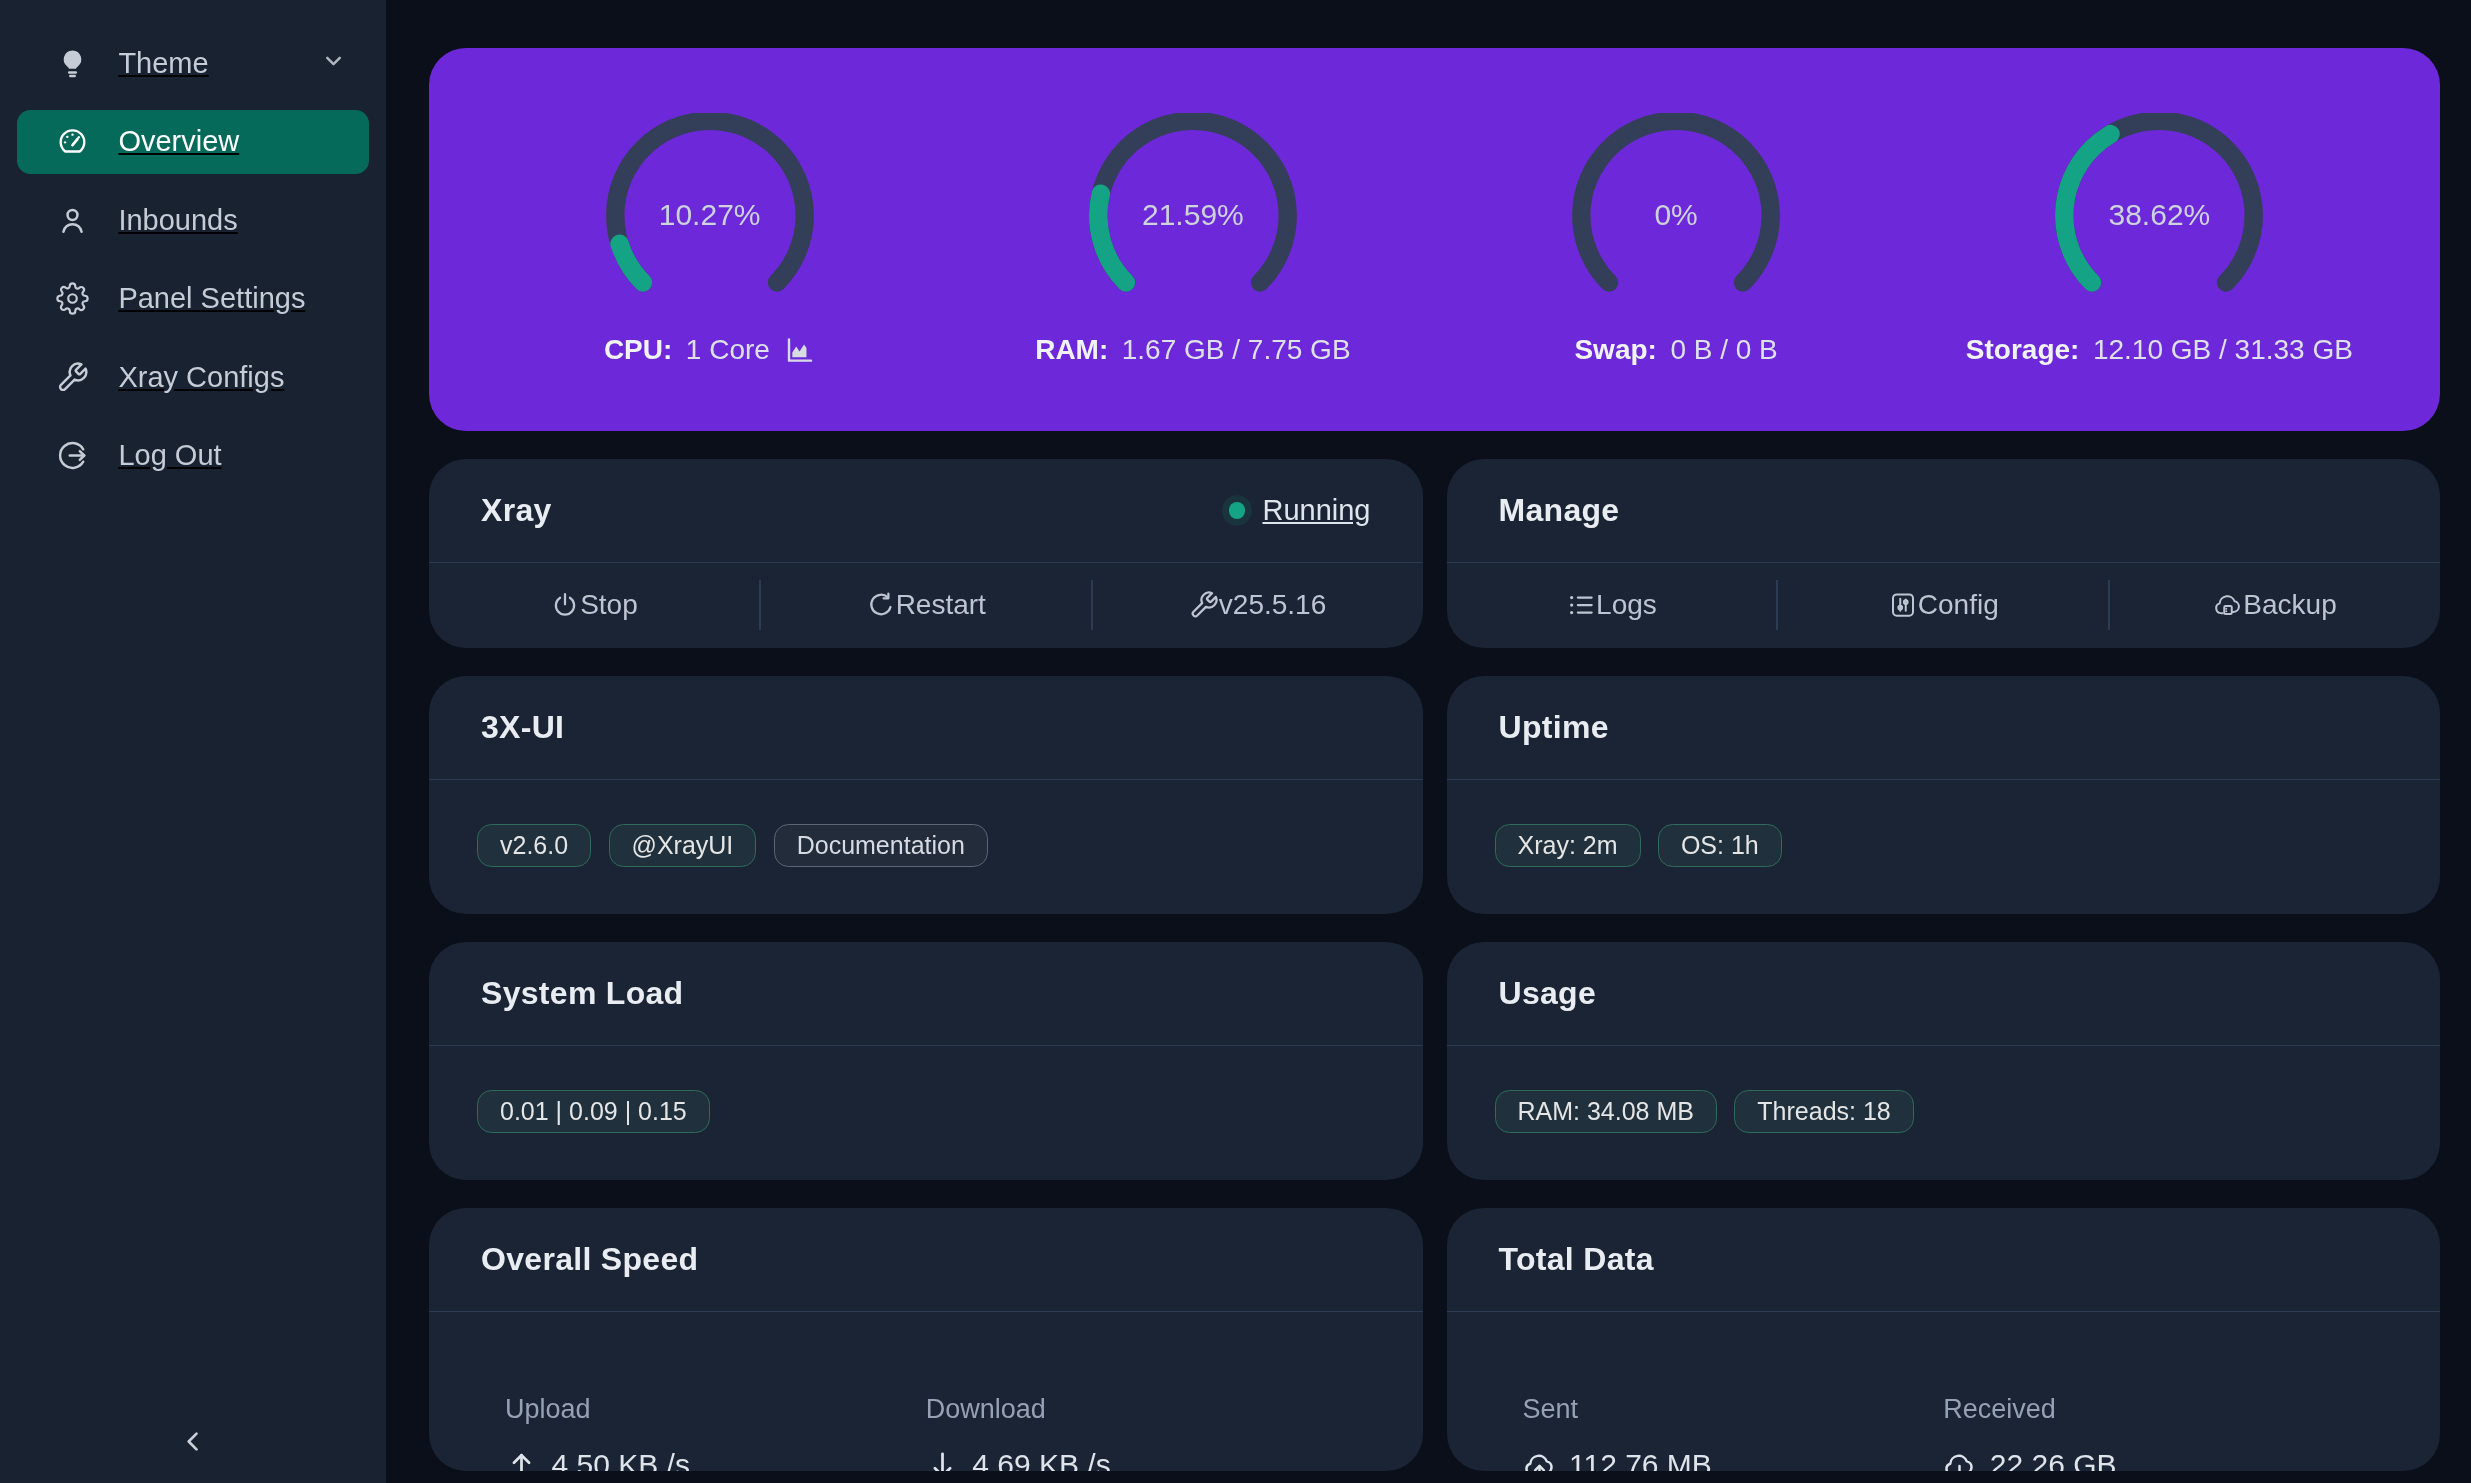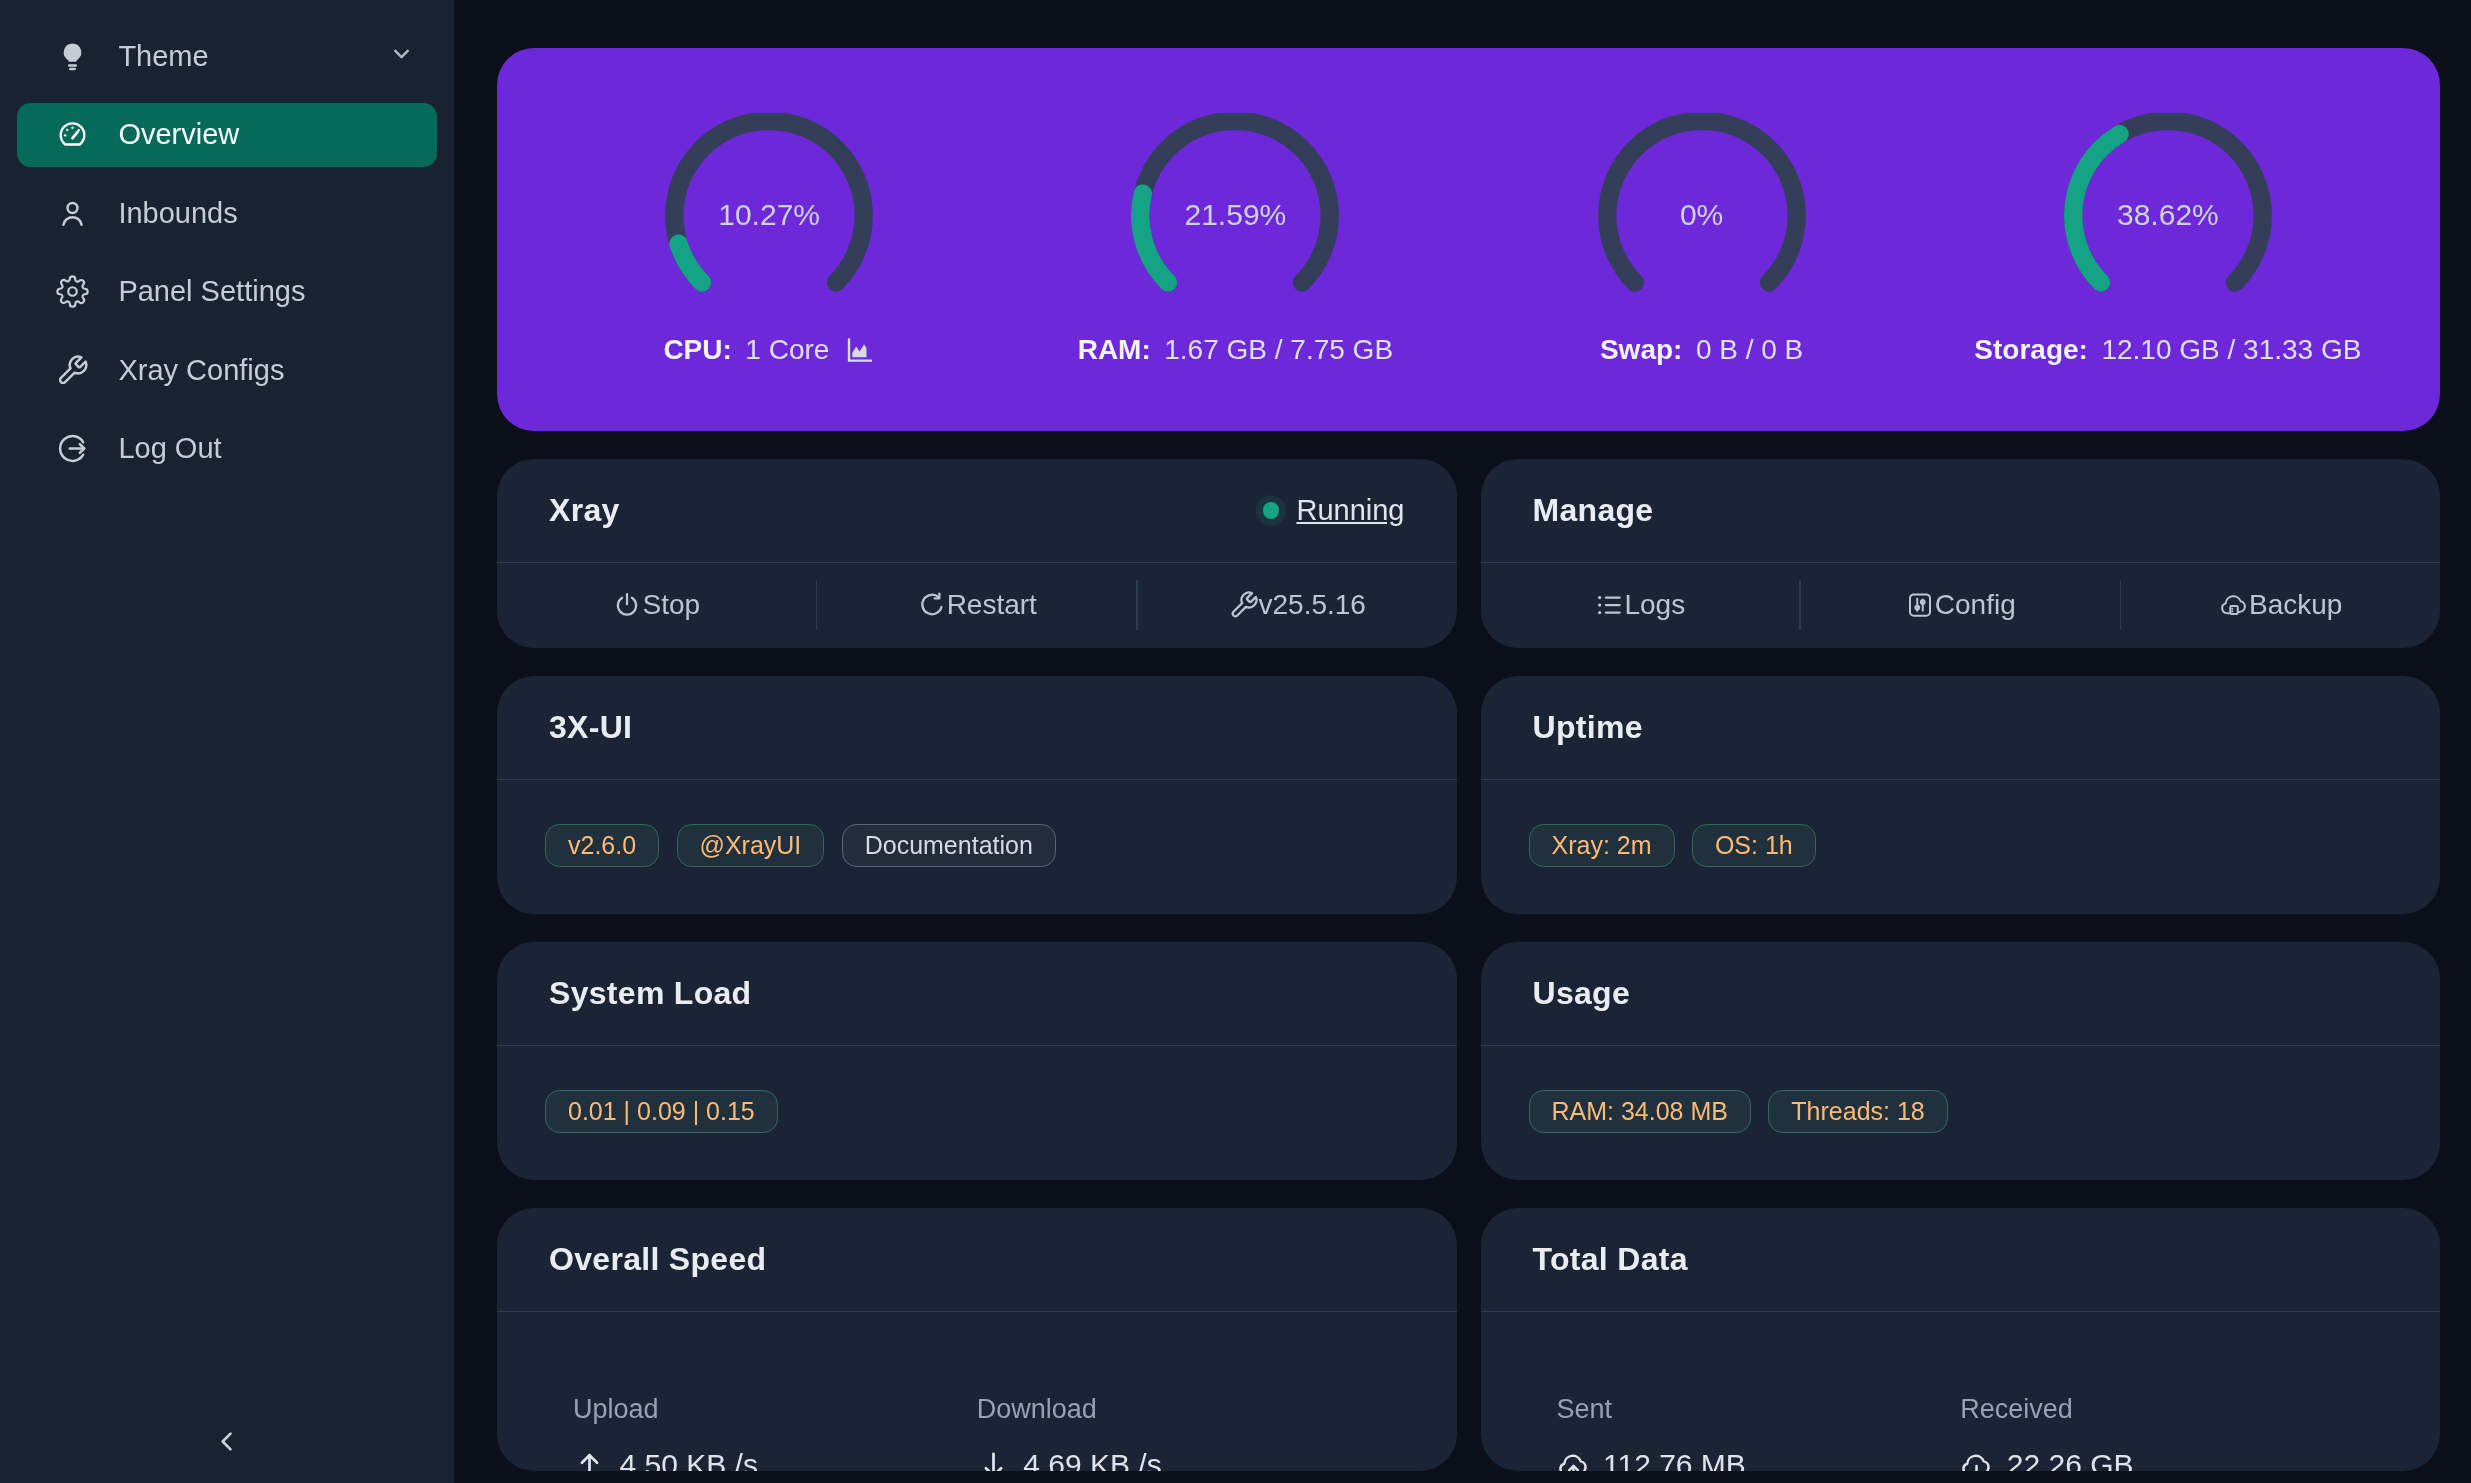--- a/index.html
+++ b/index.html
@@ -7,23 +7,24 @@
   body {
     width:2472px; height:1483px; overflow:hidden;
     background:#0a0f1a;
     font-family:"Liberation Sans", sans-serif;
     display:flex;
     -webkit-font-smoothing:antialiased;
   }
 
   
   .sidebar {
-    width:454px; height:1483px; flex-shrink:0;
+    width:386px; height:1483px; flex-shrink:0;
     background:#192231; position:relative;
-    padding-top:24px;
+    padding-top:31px;
+    text-decoration:underline;
   }
   .nav { display:flex; flex-direction:column; gap:14.5px; padding:0 17.4px; }
   .nav-item {
     height:64px; border-radius:13.5px;
     display:flex; align-items:center; gap:29px;
     padding:0 23px 0 39px;
     color:#c5ccd6; font-size:29px; cursor:pointer;
   }
   .nav-item svg { width:33px; height:33px; flex-shrink:0; }
   .nav-item.active { background:#056a5a; color:#ffffff; }
@@ -84,21 +85,21 @@
   .text-btn svg { width:30px; height:30px; }
   .btn-sep { width:1.9px; background:#2c3a52; align-self:center; height:50px; }
 
   .panel.tagcard { height:238px; }
   .tag-body { padding:44px 48px; display:flex; gap:17.4px; }
   .tag {
     height:43px; display:flex; align-items:center;
     padding:0 22px; border-radius:14.5px; font-size:25px; border:1.9px solid;
     white-space:nowrap;
   }
-  .tag.green  { color:#fdba74; border-color:#2e6b58; background:rgba(99,226,183,.07); }
+  .tag.green  { color:#e5e5e5; border-color:#2e6b58; background:rgba(99,226,183,.07); }
   .tag.plain  { color:#d6dbe3; border-color:#5b6578; background:rgba(255,255,255,.04); }
 
   .panel.widecard { height:263px; }
   .metric-body { padding:82px 76px 0; display:grid; grid-template-columns:1fr 1fr; }
   .metric-label { font-size:27px; color:#96a1b3; }
   .metric-value {
     margin-top:23px; font-size:30px; color:#dfe4eb;
     display:flex; align-items:center; gap:13.5px;
   }
   .metric-value svg { width:33px; height:33px; flex-shrink:0; }

